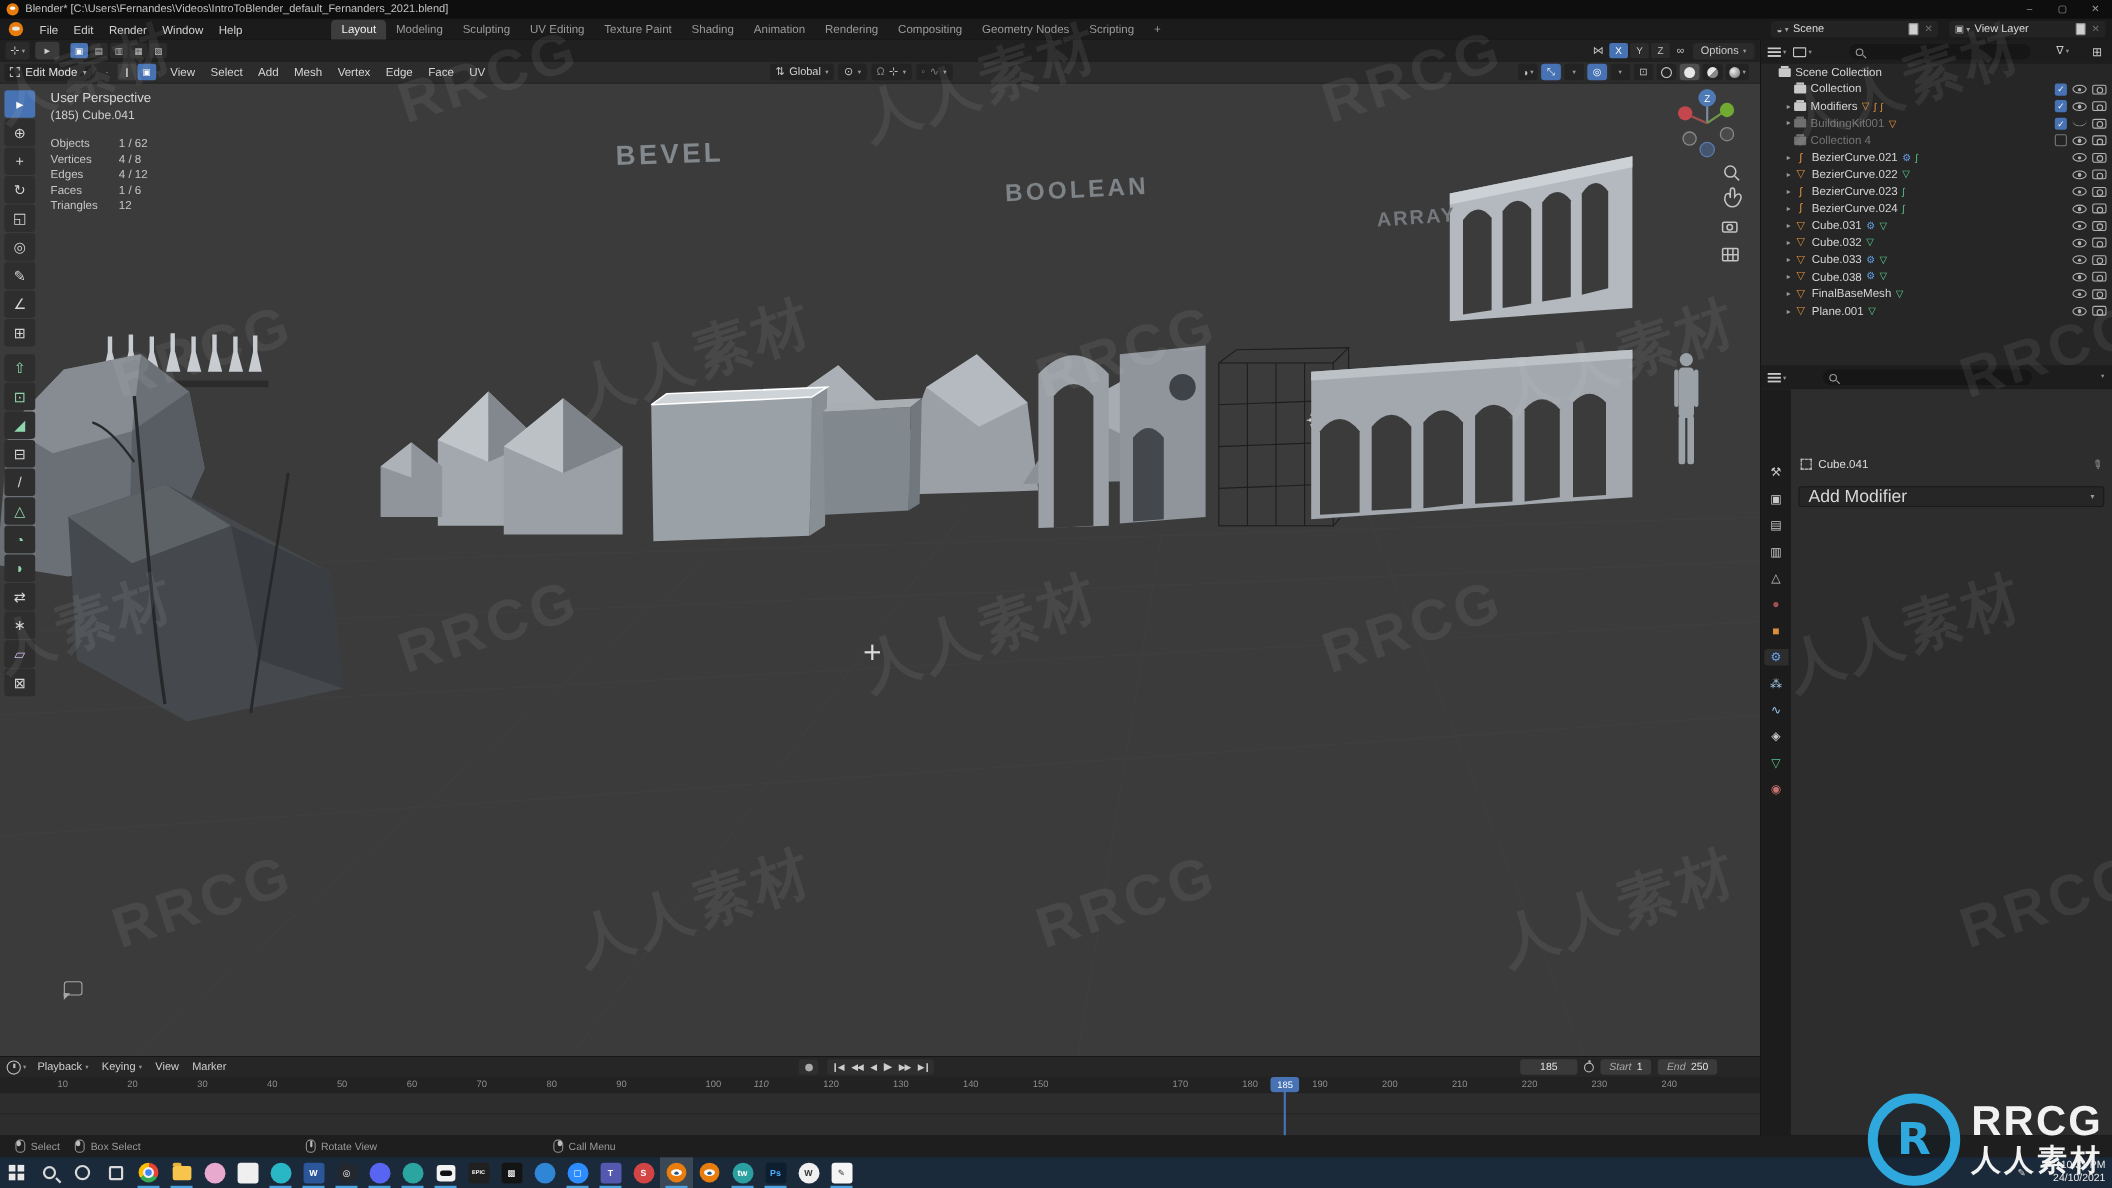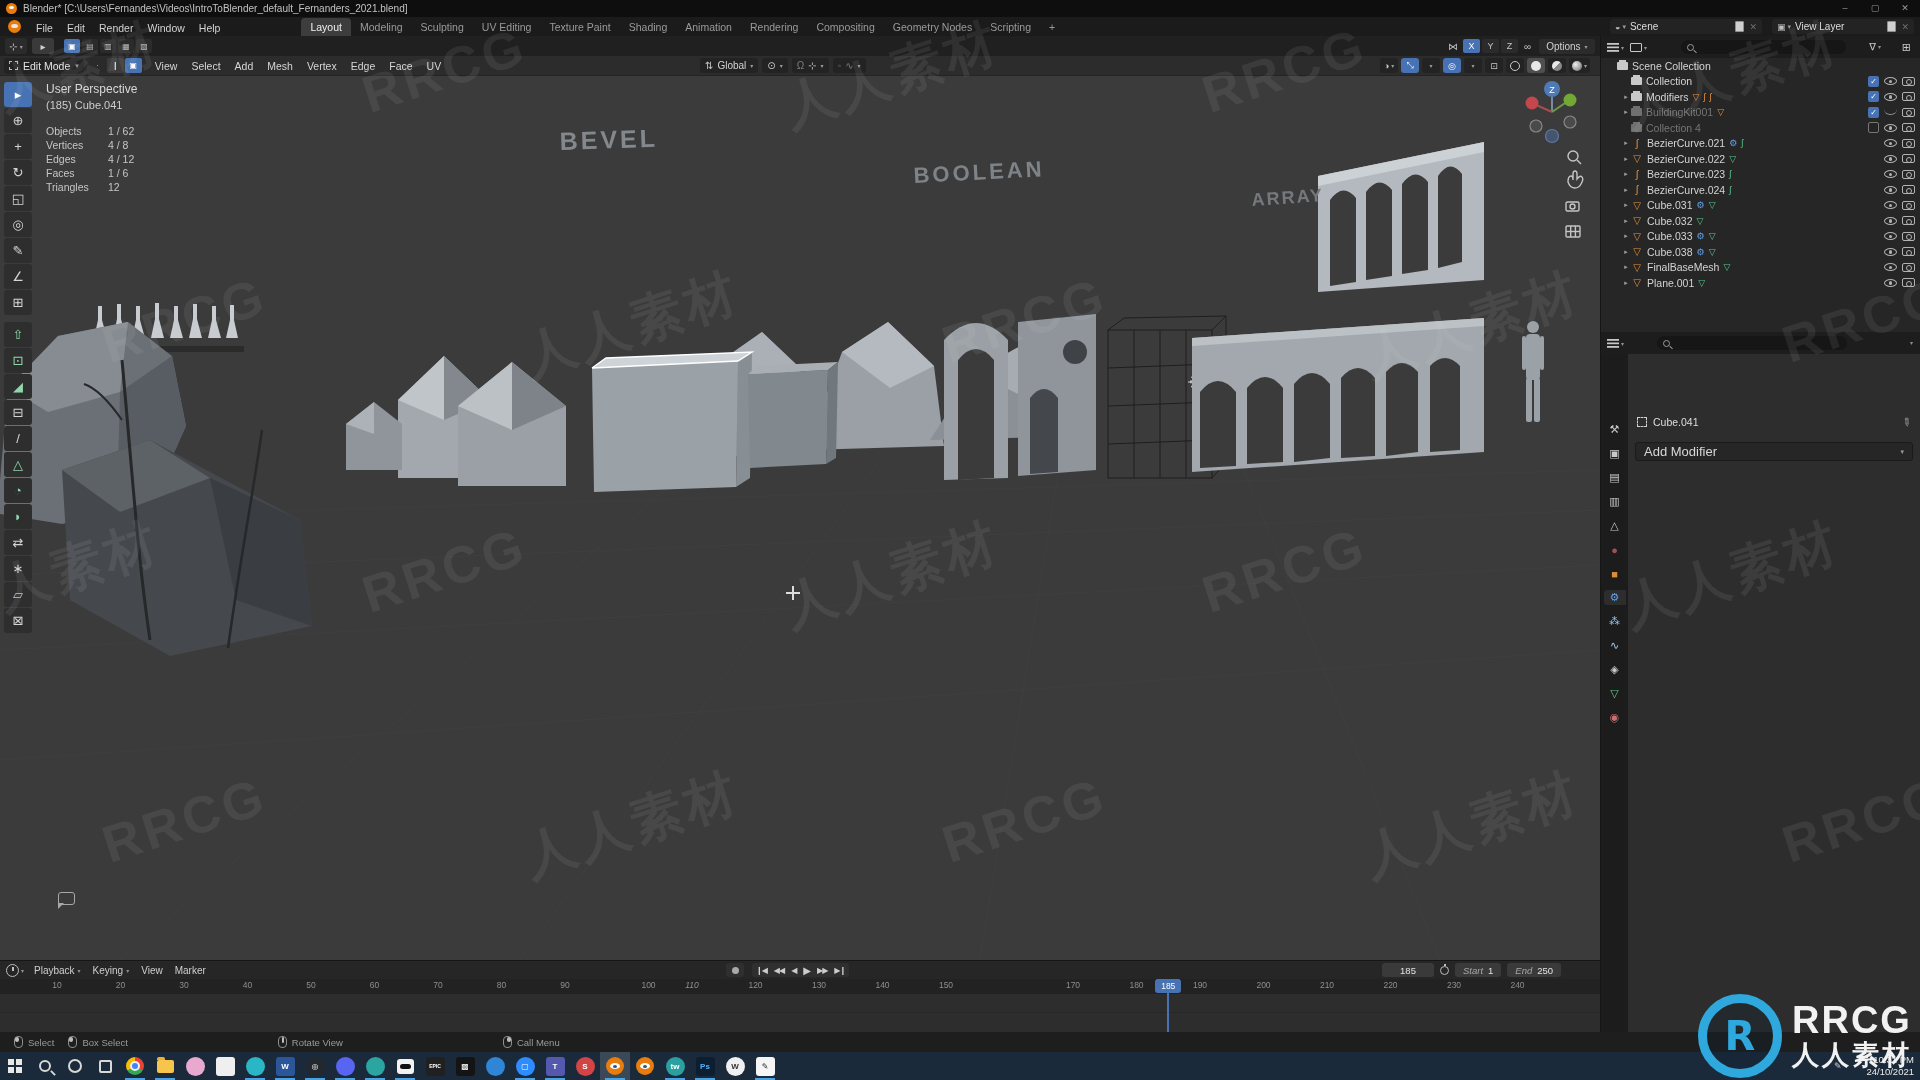--- a/index.html
+++ b/index.html
@@ -192,21 +192,21 @@
   #props-caret{position:absolute;right:8px;top:7px;}
   #props-body{position:absolute;left:0;top:318px;width:320px;height:678px;background:#2d2d2d;}
   #props-tabs{position:absolute;left:0;top:0;width:27px;height:678px;background:#1c1c1c;display:flex;flex-direction:column;align-items:center;padding-top:68px;gap:9px;}
   .ptab{width:22px;height:15px;display:flex;align-items:center;justify-content:center;font-size:11px;border-radius:3px 0 0 3px;}
   .ptab.active{background:#2d2d2d;}
   #props-crumb{position:absolute;left:36px;top:62px;display:flex;align-items:center;gap:6px;}
   #props-crumb .cube-ic{width:10px;height:10px;border:1.3px dashed #cfcfcf;}
   #props-crumb .txt{font-size:10.5px;color:#dedede;}
   #props-pin{position:absolute;right:10px;top:62px;color:#9a9a9a;font-size:11px;transform:rotate(40deg);}
   #add-modifier{position:absolute;left:34px;top:88px;width:278px;height:19px;background:#262626;border:1px solid #1a1a1a;border-radius:3px;display:flex;align-items:center;justify-content:space-between;padding:0 8px;}
-  #add-modifier .txt{font-size:13px;color:#d8d8d8;}
+  #add-modifier .txt{font-size:16px;color:#d8d8d8;}
   #add-modifier .caret{font-size:7px;color:#9a9a9a;}
 
   
   #wm-layer{position:absolute;left:0;top:0;width:1920px;height:1080px;pointer-events:none;z-index:9;overflow:hidden;}
   .wm{position:absolute;font-size:52px;font-weight:bold;color:rgba(215,215,215,0.085);transform:rotate(-18deg);white-space:nowrap;letter-spacing:4px;}
   #rrcg-logo{position:absolute;right:8px;bottom:2px;display:flex;align-items:center;gap:10px;z-index:10;pointer-events:none;}
   #rrcg-ring{width:84px;height:84px;border-radius:50%;border:9px solid #2fa8de;background:rgba(10,30,50,.25);display:flex;align-items:center;justify-content:center;}
   #rrcg-ring .r{font-size:40px;font-weight:bold;color:#2fa8de;font-family:"DejaVu Sans",sans-serif;}
   #rrcg-text .t1{font-size:38px;font-weight:bold;color:#f2f2f2;line-height:38px;letter-spacing:2px;}
   #rrcg-text .t2{font-size:27px;font-weight:bold;color:#f2f2f2;line-height:32px;letter-spacing:3px;}

